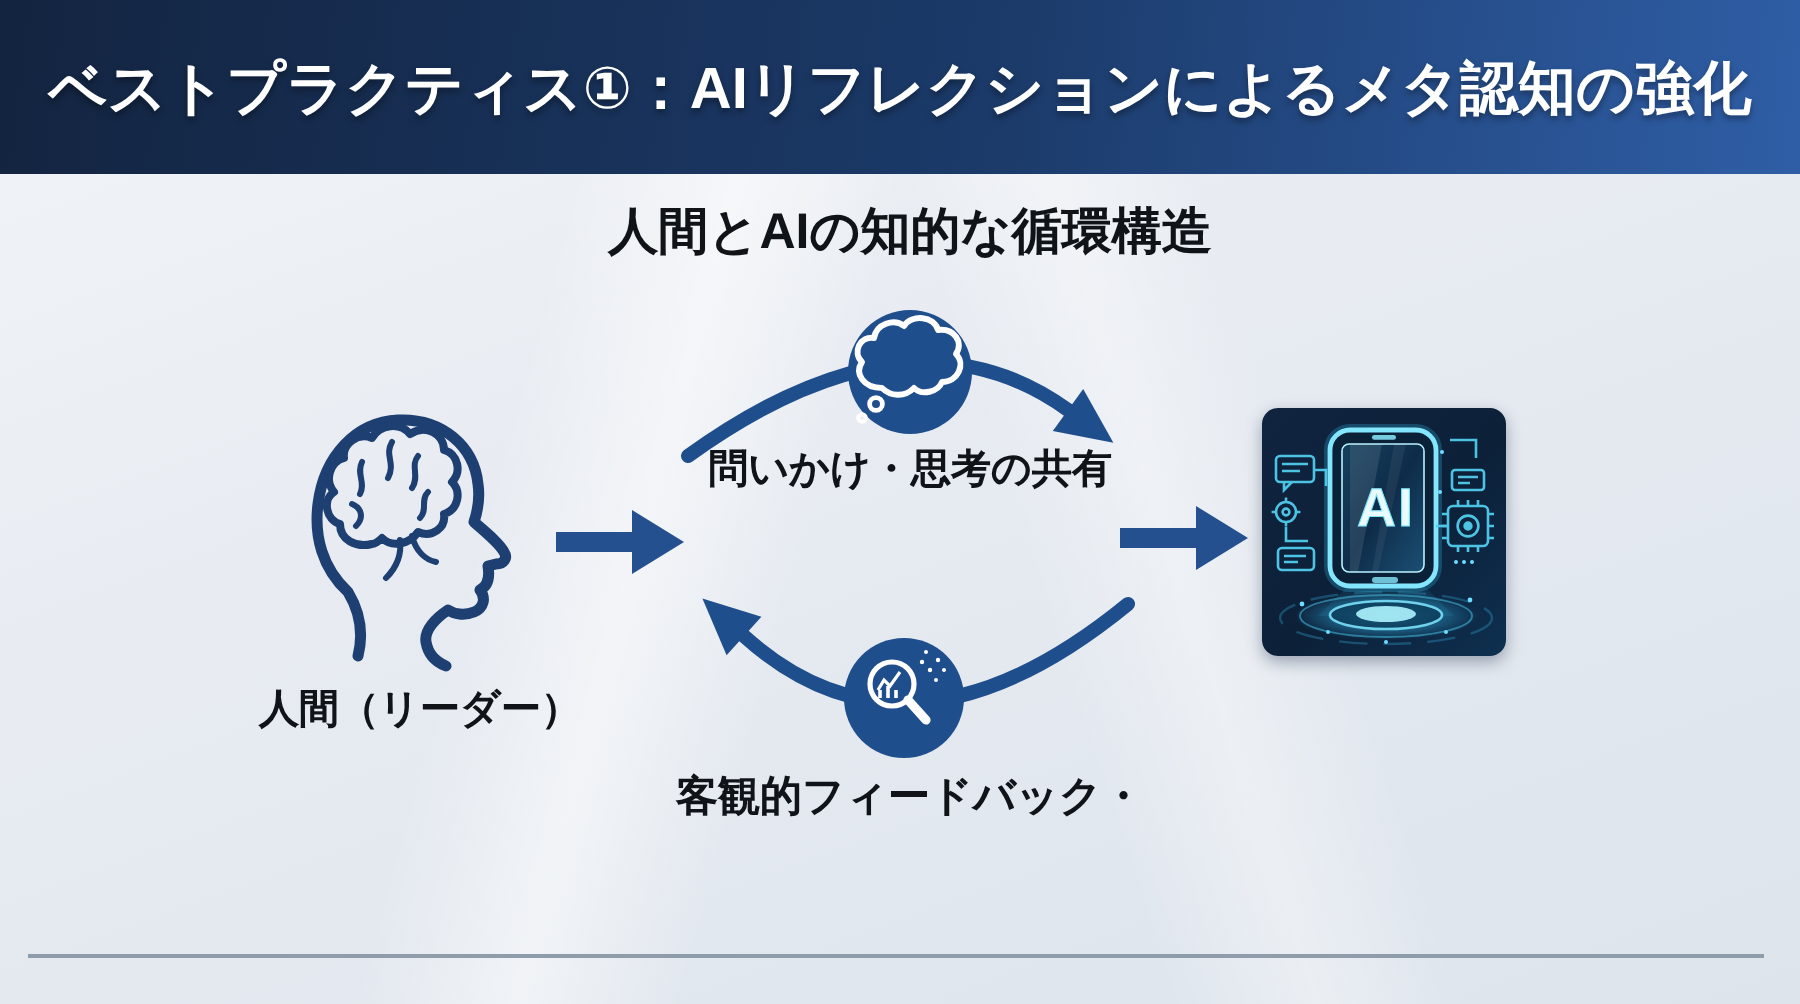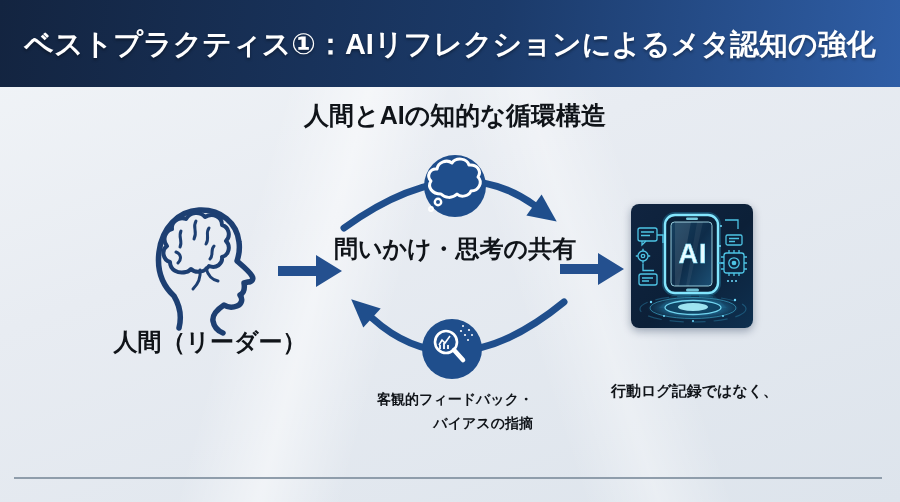--- a/index.html
+++ b/index.html
@@ -15,23 +15,23 @@
     position:absolute;left:0;top:0;width:900px;height:87px;
     background:linear-gradient(97deg,#132440 0%,#1b3a69 55%,#2f5ea6 100%);
     display:flex;align-items:center;justify-content:center;
   }
   .page-title{
     color:#ffffff;font-size:29px;font-weight:700;white-space:nowrap;
     text-shadow:0 2px 3px rgba(0,0,0,.35);padding-top:2px;
   }
   .lbl{position:absolute;color:#101419;font-weight:700;white-space:nowrap;}
   .subtitle{left:455px;top:99px;transform:translateX(-50%);font-size:25px;}
-  .human-label{left:210px;top:326px;transform:translateX(-50%);font-size:24px;}
-  .top-loop-label{left:455px;top:221px;transform:translateX(-50%);font-size:24px;margin-top:12px;}
-  .bottom-loop-label{left:455px;top:387px;transform:translateX(-50%);font-size:14px;text-align:right;line-height:24px;}
+  .human-label{left:210px;top:341px;transform:translateX(-50%);font-size:20px;}
+  .top-loop-label{left:455px;top:221px;transform:translateX(-50%);font-size:20px;}
+  .bottom-loop-label{left:455px;top:387px;transform:translateX(-50%);font-size:21px;text-align:center;line-height:24px;}
   .ai-label{left:611px;top:343px;font-size:21px;}
   .ai-note{left:611px;top:380px;font-size:15px;line-height:21px;}
   .diagram-svg{position:absolute;left:0;top:0;}
   .phone-art{
     position:absolute;left:631px;top:204px;width:122px;height:124px;
     border-radius:8px;overflow:hidden;box-shadow:0 3px 8px rgba(10,30,60,.35);
   }
   .footer-divider{position:absolute;left:14px;top:477px;width:868px;height:2px;background:#8f9dab;}
   .footer-credit{position:absolute;right:10px;top:481px;font-size:14px;color:#262c33;}
 </style>
@@ -166,21 +166,19 @@
           <circle cx="92" cy="112" r="1"></circle>
           <circle cx="62" cy="117" r="1"></circle>
       </g>
     </svg>
   </div>
 
   <div class="lbl human-label">人間（リーダー）</div>
   <div class="lbl top-loop-label">問いかけ・思考の共有</div>
   <div class="lbl bottom-loop-label">
     <div>客観的フィードバック・</div>
-    <div>バイアスの指摘</div>
   </div>
   <div class="lbl ai-note">
-    <div>行動ログ記録ではなく、</div>
   </div>
 
   <div class="footer-divider"></div>
 
 </div>
 
 </body></html>

